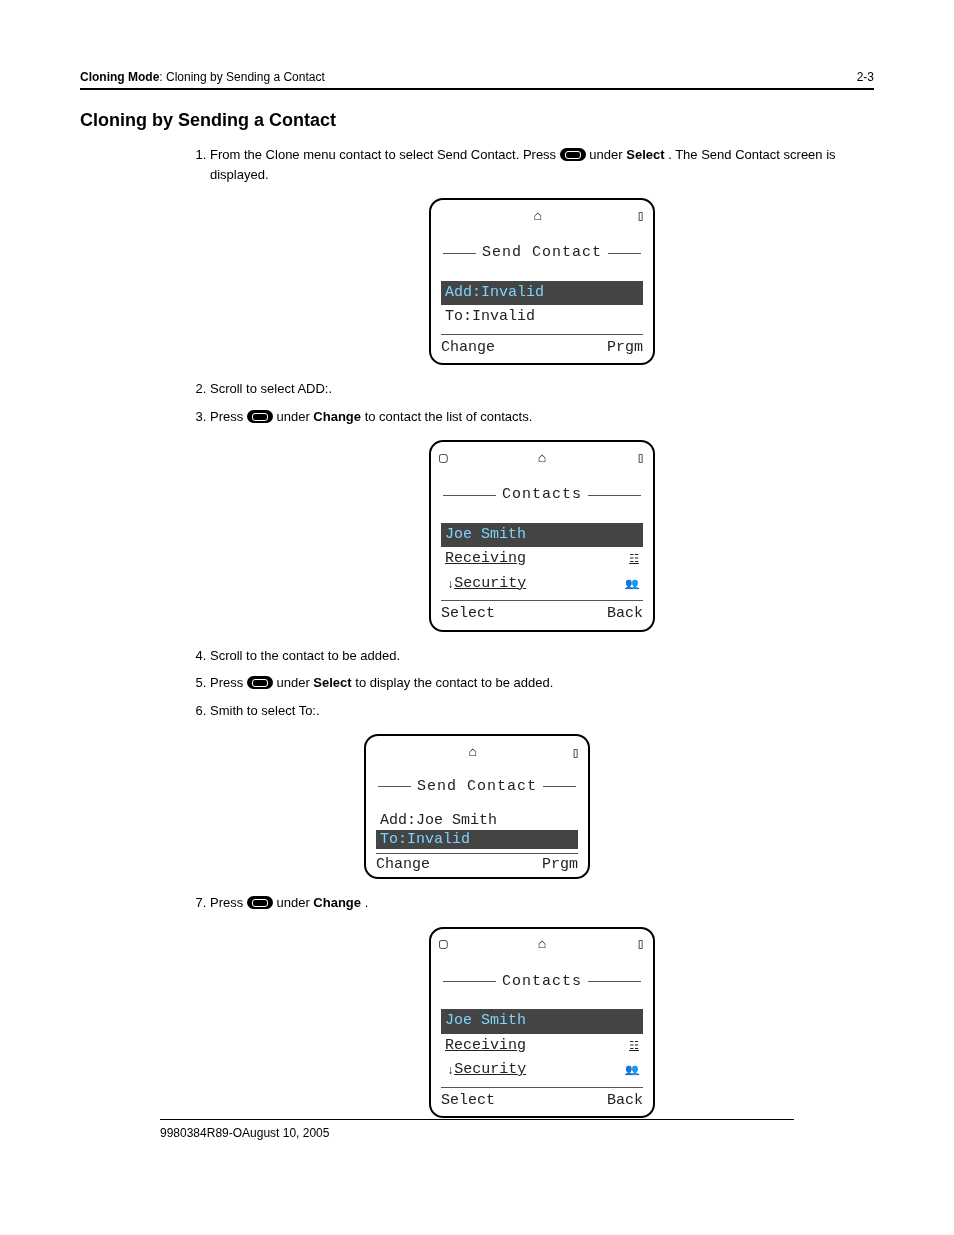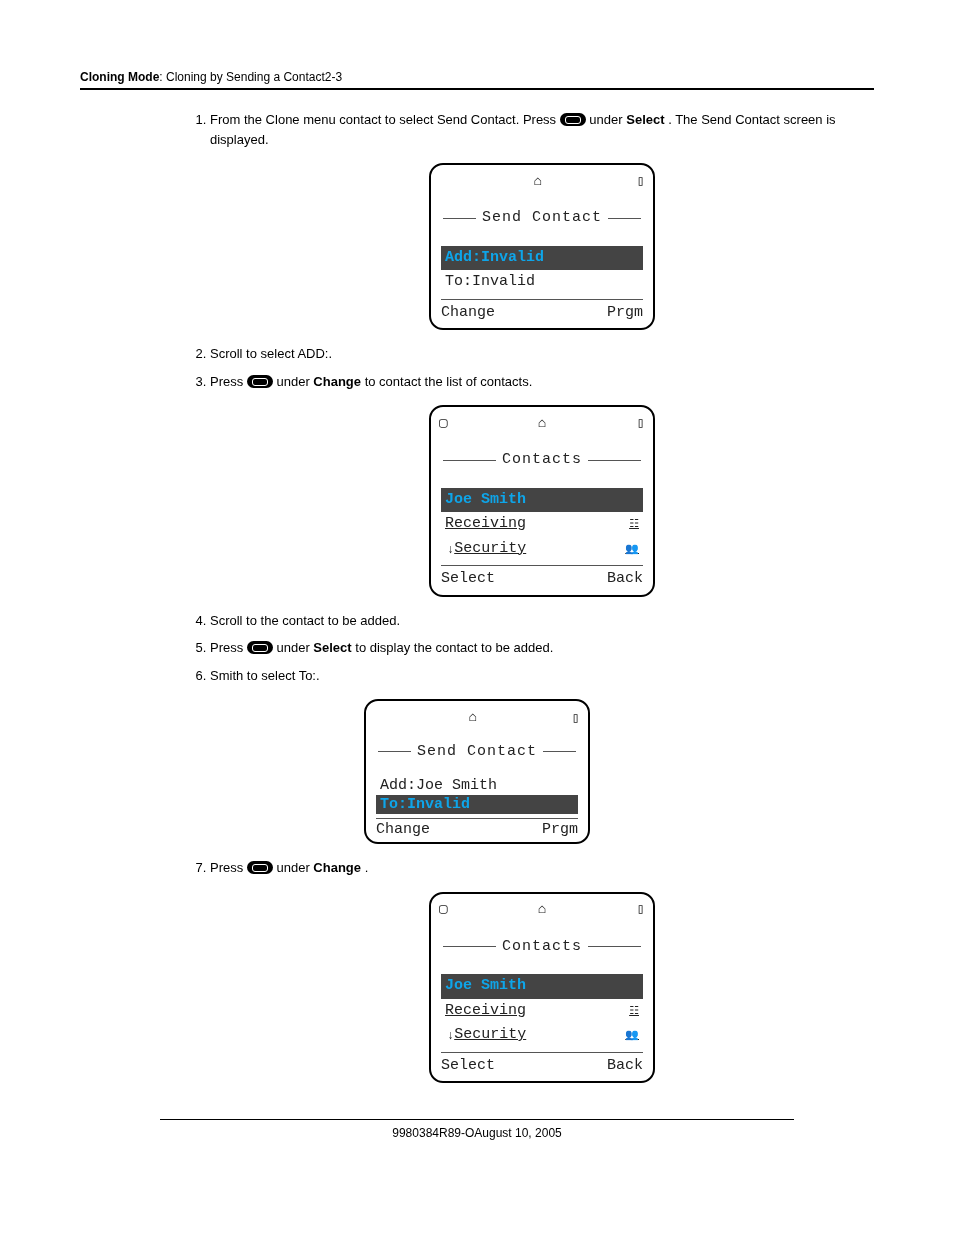--- a/index.html
+++ b/index.html
@@ -7,21 +7,21 @@
     font-size: 13px;
     margin: 0;
     padding: 70px 80px 40px 80px;
     color: #000;
   }
   .header-line {
     border-bottom: 2px solid #000;
     padding-bottom: 4px;
     margin-bottom: 20px;
     display: flex;
-    justify-content: flex-start;
+    justify-content: space-between;
     font-size: 12px;
   }
   .header-left { }
   .header-left .bold { font-weight: bold; }
   h2 {
     font-size: 18px;
     margin: 0 0 14px 0;
   }
   ol.steps {
     margin: 0 0 0 110px;
@@ -68,22 +68,22 @@
   .lcd .title-row {
     display:flex; align-items:center; margin: 16px 6px;
   }
   .lcd .title-row .rule { flex:1; border-top:1px solid #555; }
   .lcd .title-row .t { padding:0 6px; letter-spacing:1px; }
   .lcd .row {
     padding: 1px 8px;
     white-space: nowrap;
   }
   .lcd .row.sel {
-    background: #444; color:#0ea5e9;
-    margin: 0 4px; padding:1px 4px;font-weight:bold;
+    background: #444; color:#7dd3fc;
+    margin: 0 4px; padding:1px 4px;
   }
   .lcd .softkeys {
     border-top: 1px solid #555;
     margin: 4px 4px 0 4px;
     display:flex; justify-content:space-between;
     padding-top:2px;
     font-size:15px;
   }
   .lcd .scrollarrow {
     float:left; margin-left:2px; margin-top:2px; font-size:12px;
@@ -91,21 +91,21 @@
   .ico { font-size:14px; }
   .right-ico { margin-left:auto; font-size:11px; }
   .row.flex { display:flex; align-items:center;text-decoration:underline; }
 
   .footer {
     position: absolute;
     bottom: 30px;
     left: 80px;
     right: 80px;
     display:flex;
-    justify-content: center;
+    justify-content: flex-start;
     font-size: 12px;
     border-top: 1px solid #000;
     padding-top: 6px;
   }
   @media print { .footer{position:fixed;} }
   .page {
     position: relative;
     min-height: 1100px;
   }
 </style>
@@ -114,20 +114,21 @@
 
 <div class="page">
 
   <div class="header-line">
     <div class="header-left">
       <span class="bold">Cloning Mode</span><span>: Cloning by Sending a Contact</span>
     </div>
     <div>2-3</div>
   </div>
 
+  <h2>Cloning by Sending a Contact</h2>
 
   <ol class="steps">
 
     <li>
       <span>From the Clone menu contact to select Send Contact. Press </span>
       <span class="btn-icon"></span>
       <span> under </span>
       <span class="strong">Select</span>
       <span>. The Send Contact screen is displayed.</span>
 

